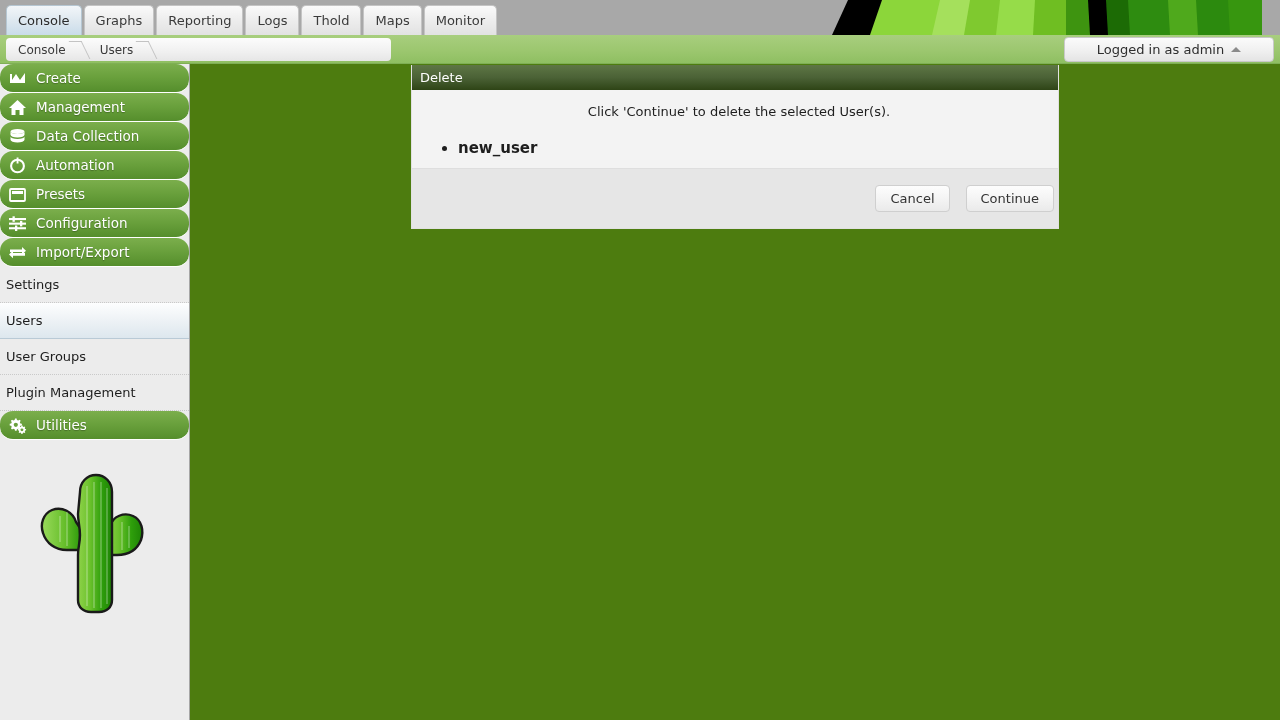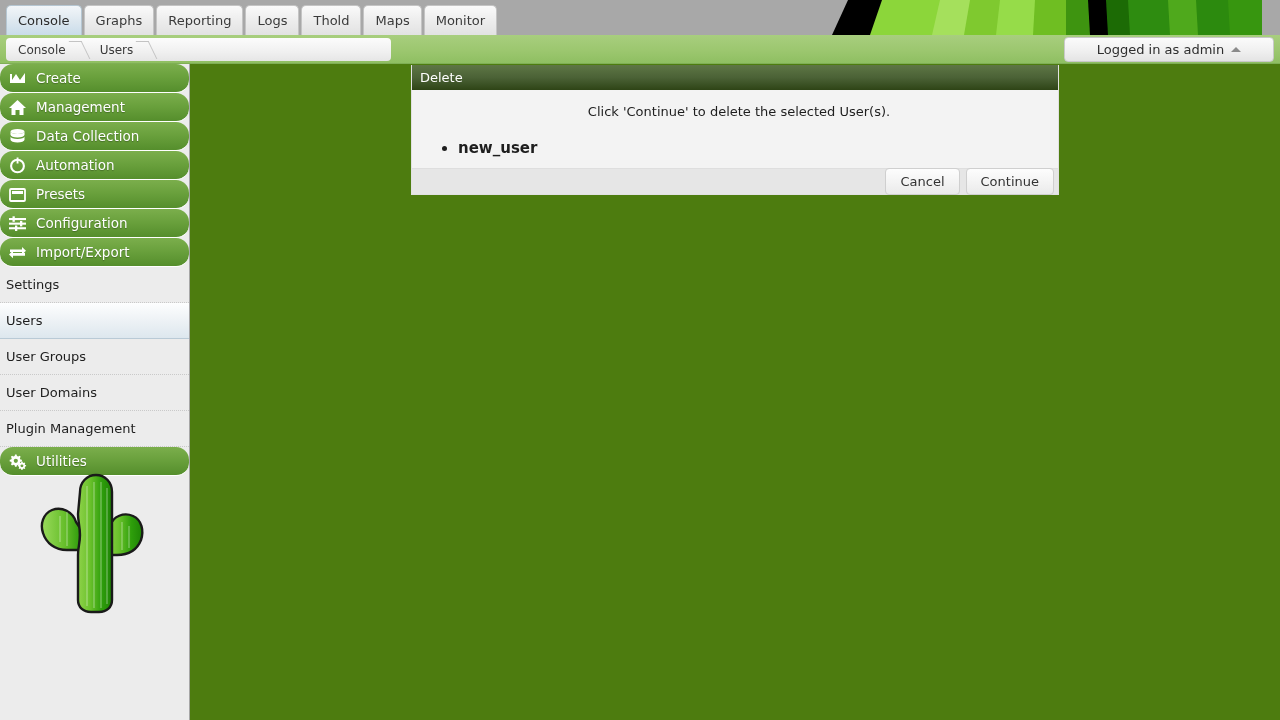--- a/index.html
+++ b/index.html
@@ -196,25 +196,25 @@
   .dialog-body {
     padding: 14px 0 0 8px;
     background: #F3F3F3;
     min-height: 78px;
   }
   .dialog-text { font-size: 13px; color: #1E1E1E; text-align: center; }
   .dialog-list { margin: 20px 0 0 38px; }
   .dialog-list li { font-size: 15px; color: #1E1E1E; list-style: disc; font-weight: bold; }
   .dialog-footer {
     background: #E6E6E6;
-    height: 26px;
+    height: 60px;
     display: flex;
     align-items: center;
     justify-content: flex-end;
-    gap: 6px;
+    gap: 16px;
     padding-right: 4px;
     border-top: 1px solid #DEDEDE;
   }
   .dlg-btn {
     min-width: 72px;
     height: 27px;
     padding: 0 14px;
     font-family: inherit;
     font-size: 13px;
     color: #333333;
@@ -374,23 +374,20 @@
     <div class="sub-item">
       <span>Settings</span>
     </div>
     <div class="sub-item selected">
       <span>Users</span>
     </div>
     <div class="sub-item">
       <span>User Groups</span>
     </div>
     <div class="sub-item">
-      <span>User Domains</span>
-    </div>
-    <div class="sub-item">
       <span>Plugin Management</span>
     </div>
 
     <div class="nav-header">
       <span class="ico">
         <svg width="19" height="19" viewBox="0 0 19 19">
           <path d="M7 2.5 l1.6 0 l.35 1.5 l1.3 .55 l1.3 -.85 l1.15 1.15 l-.85 1.3 l.55 1.3 l1.5 .35 l0 1.6 l-1.5 .35 l-.55 1.3 l.85 1.3 l-1.15 1.15 l-1.3 -.85 l-1.3 .55 l-.35 1.5 l-1.6 0 l-.35 -1.5 l-1.3 -.55 l-1.3 .85 l-1.15 -1.15 l.85 -1.3 l-.55 -1.3 l-1.5 -.35 l0 -1.6 l1.5 -.35 l.55 -1.3 l-.85 -1.3 l1.15 -1.15 l1.3 .85 l1.3 -.55 Z" fill="#fff"></path>
           <circle cx="7.8" cy="8.8" r="2.1" fill="#69A03C"></circle>
           <path d="M13.4 9.6 l1.1 0 l.24 1.02 l.89 .37 l.89 -.58 l.78 .78 l-.58 .89 l.37 .89 l1.02 .24 l0 1.1 l-1.02 .24 l-.37 .89 l.58 .89 l-.78 .78 l-.89 -.58 l-.89 .37 l-.24 1.02 l-1.1 0 l-.24 -1.02 l-.89 -.37 l-.89 .58 l-.78 -.78 l.58 -.89 l-.37 -.89 l-1.02 -.24 l0 -1.1 l1.02 -.24 l.37 -.89 l-.58 -.89 l.78 -.78 l.89 .58 l.89 -.37 Z" fill="#fff"></path>
           <circle cx="13.95" cy="13.85" r="1.45" fill="#69A03C"></circle>

